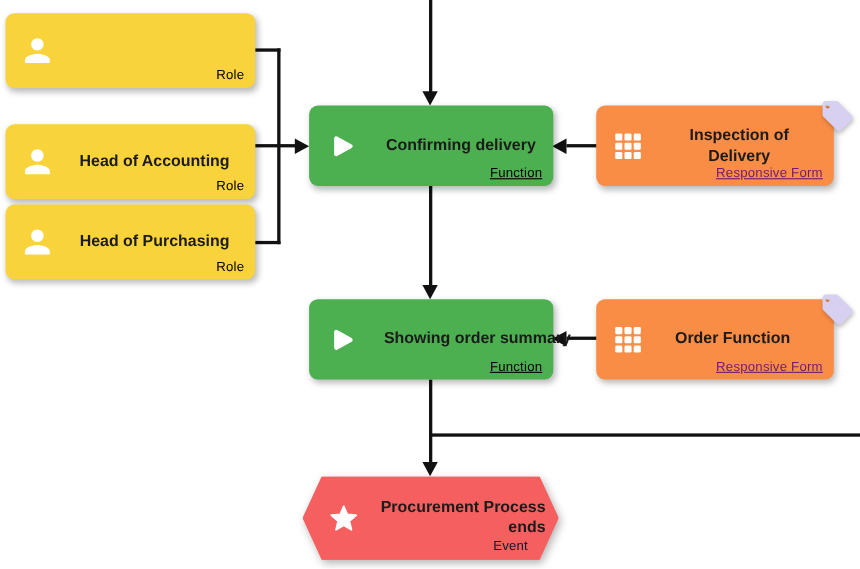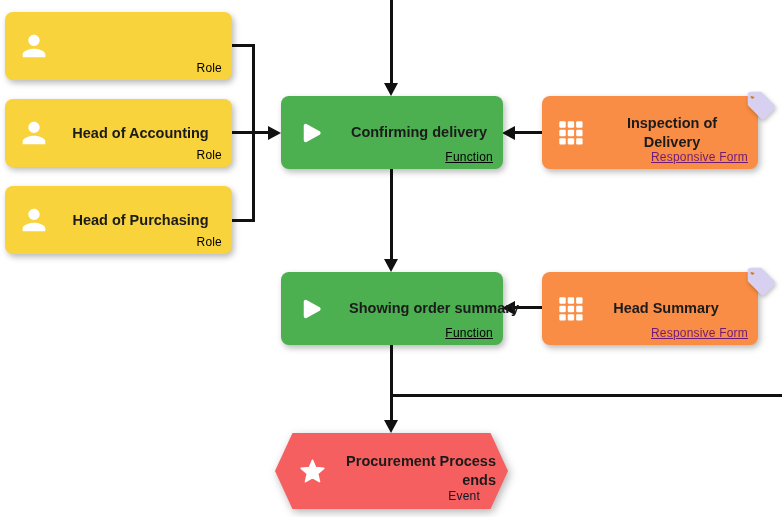--- a/index.html
+++ b/index.html
@@ -18,21 +18,21 @@
   }
   .node .icon{width:58px;display:flex;justify-content:center;align-items:center;flex:0 0 auto;}
   .node .label{flex:1;text-align:center;line-height:1.3;padding-right:14px;}
   .one-line{white-space:nowrap;}
   .type{
     position:absolute;right:10px;bottom:5px;
     font-size:12px;font-weight:normal;letter-spacing:0.2px;
   }
   .role{background:#f8d33c;left:5px;width:227px;height:68px;}
   .role .type{color:#000000;}
-  #n-role-0{top:12px;} #n-role-1{top:99px;align-items:center;} #n-role-2{top:186px;}
+  #n-role-0{top:12px;} #n-role-1{top:113px;align-items:center;} #n-role-2{top:186px;}
   .function{background:#4caf50;left:281px;width:222px;height:73px;gap:10px;}
   .function .type{color:#000000;text-decoration:underline;}
   #n-fn-0{top:96px;} #n-fn-1{top:272px;}
   .form{background:#f98d45;left:542px;width:216px;height:73px;}
   .form .type{color:#701a75;text-decoration:underline;}
   #n-form-0{top:96px;gap:12px;} #n-form-1{top:272px;}
   .form .badge{position:absolute;top:-7px;right:-20px;filter:drop-shadow(1px 2px 2px rgba(0,0,0,0.25));}
   .form .label{padding-right:26px;}
   
   .event-wrap{
@@ -166,21 +166,21 @@
         <rect x="9.2" y="2" width="5.5" height="5.5" rx="1"></rect>
         <rect x="16.4" y="2" width="5.5" height="5.5" rx="1"></rect>
       <rect x="2" y="9.2" width="5.5" height="5.5" rx="1"></rect>
         <rect x="9.2" y="9.2" width="5.5" height="5.5" rx="1"></rect>
         <rect x="16.4" y="9.2" width="5.5" height="5.5" rx="1"></rect>
       <rect x="2" y="16.4" width="5.5" height="5.5" rx="1"></rect>
         <rect x="9.2" y="16.4" width="5.5" height="5.5" rx="1"></rect>
         <rect x="16.4" y="16.4" width="5.5" height="5.5" rx="1"></rect>
     </svg>
   </span>
-  <span class="label one-line">Head Summary</span>
+  <span class="label one-line">Order Function</span>
   <span class="type">Responsive Form</span>
 </div>
 
 <div class="event-wrap">
   <div class="event-shape">
     <span class="icon">
       <svg width="27" height="27" viewBox="0 0 24 24">
           <path fill="#ffffff" stroke="#ffffff" stroke-width="1.5" stroke-linejoin="round" d="M12 17.27L18.18 21l-1.64-7.03L22 9.24l-7.19-.61L12 2 9.19 8.63 2 9.24l5.46 4.73L5.82 21z"></path>
         </svg>
     </span>

